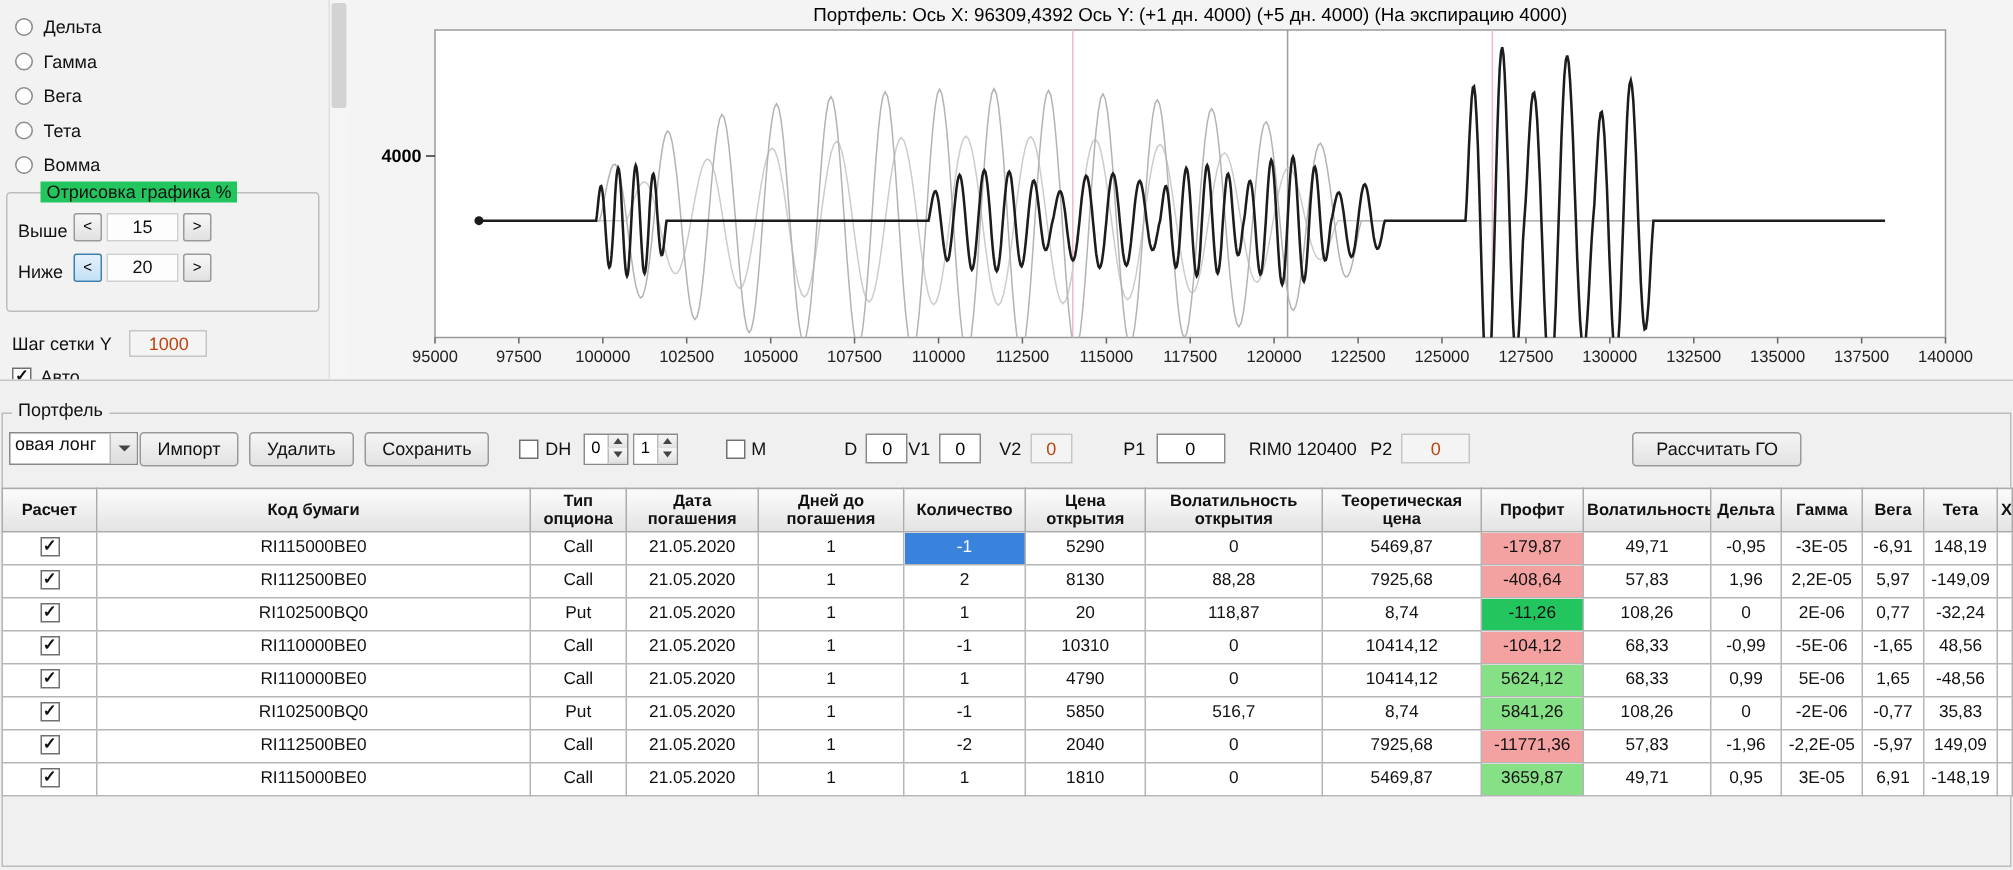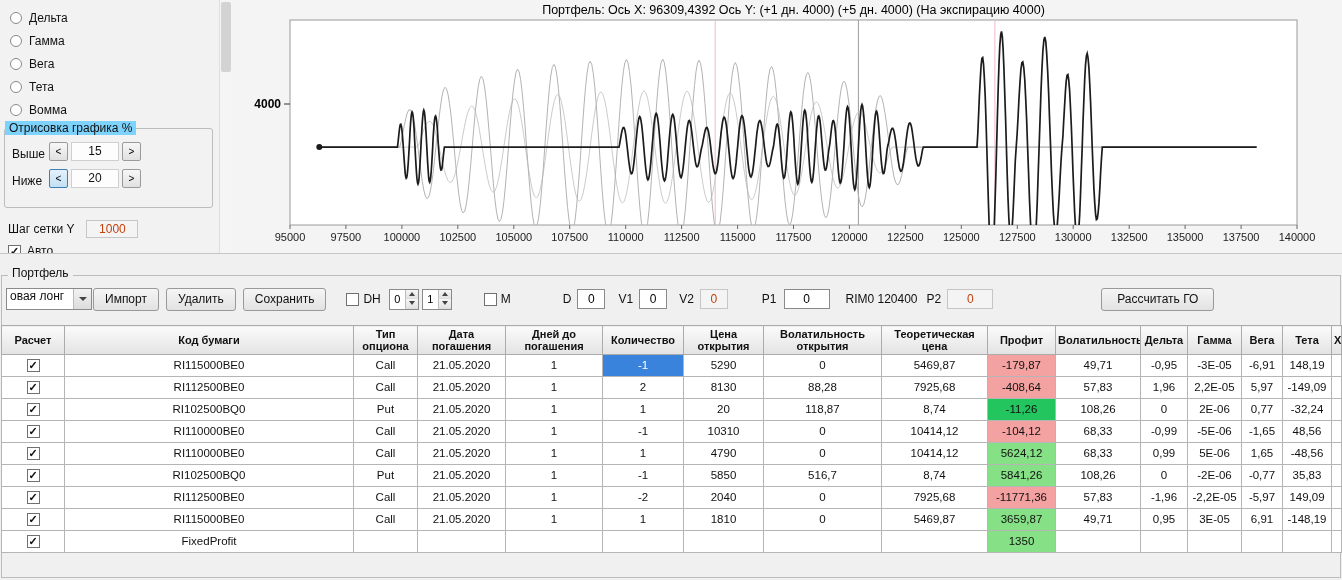--- a/index.html
+++ b/index.html
@@ -3,21 +3,21 @@
 <meta charset="utf-8">
 <style>
   html,body{margin:0;padding:0;background:#e8e8e8;font-family:"Liberation Sans",sans-serif;}
   .app{position:relative;width:1342px;height:580px;background:#f0f0f0;overflow:hidden;font-size:12px;color:#111;}
 
   
   .left-panel{position:absolute;left:0;top:0;width:233px;height:253px;background:#f2f2f2;overflow:hidden;}
   .radio-row{position:absolute;left:10px;display:flex;align-items:center;gap:7px;height:14px;}
   .radio{width:12px;height:12px;border:1px solid #8a8a8a;border-radius:50%;background:#fff;box-sizing:border-box;flex:0 0 auto;}
   .gboxd{position:absolute;left:4px;top:128px;width:207px;height:78px;border:1px solid #bdbdbd;border-radius:3px;}
-  .gbox-label{position:absolute;top:-8px;left:0;background:#7dd3fc;padding:0 4px;font-size:12px;}
+  .gbox-label{position:absolute;top:-8px;left:22px;background:#22c55e;padding:0 4px;font-size:12px;}
   .spin-row{position:absolute;left:7px;display:flex;align-items:flex-end;}
   .slabel{width:37px;font-size:12px;}
   .mini{width:19px;height:19px;border:1px solid #9a9a9a;background:linear-gradient(#f7f7f7,#e1e1e1);border-radius:2px;font-size:10px;line-height:1;display:flex;align-items:center;justify-content:center;padding:0;font-family:"Liberation Sans",sans-serif;}
   .mini.focus{border-color:#3c7fb1;background:linear-gradient(#e4f1fb,#c3e0f5);}
   .vbox{width:46px;height:17px;line-height:17px;border:1px solid #cfcfcf;background:#fdfdfd;text-align:center;font-size:12px;margin:0 3px;}
   .grid-step-row{position:absolute;left:8px;top:220px;display:flex;gap:12px;align-items:center;}
   .auto-row{position:absolute;left:8px;top:244px;display:flex;gap:6px;align-items:center;}
   .panel-scrollbar{position:absolute;right:0;top:0;width:13px;height:253px;background:#f5f5f5;border-left:1px solid #dedede;}
   .panel-thumb{position:absolute;left:1px;top:2px;width:10px;height:70px;background:#d3d3d3;border-radius:2px;}
 
@@ -201,21 +201,21 @@
         <span class="arr dn"></span>
       </span>
     </span>
 
     <span class="cb" style="margin-left:32px"></span>
     <span class="lbl" style="margin-left:4px">M</span>
 
     <span class="lbl" style="margin-left:52px">D</span>
     <input class="tb" style="margin-left: 6px; width: 28px;" value="0">
 
-    <span class="lbl" style="margin-left:13px">V1</span>
+    <span class="lbl" style="">V1</span>
     <input class="tb" style="margin-left: 6px; width: 28px;" value="0">
 
     <span class="lbl" style="margin-left:12px">V2</span>
     <input class="tb dis" style="margin-left: 6px; width: 28px;" value="0">
 
     <span class="lbl" style="margin-left:34px">P1</span>
     <input class="tb" style="margin-left: 7px; width: 46px;" value="0">
 
     <span class="lbl" style="margin-left:16px">RIM0 120400</span>
     <span class="lbl" style="margin-left:9px">P2</span>
@@ -401,34 +401,16 @@
           <td>0</td>
           <td>5469,87</td>
           <td style="background: rgb(134, 225, 134);">3659,87</td>
           <td>49,71</td>
           <td>0,95</td>
           <td>3E-05</td>
           <td>6,91</td>
           <td>-148,19</td>
           <td></td>
         </tr>
-        <tr>
-          <td><span class="cb checked"></span></td>
-          <td>FixedProfit</td>
-          <td></td>
-          <td></td>
-          <td></td>
-          <td></td>
-          <td></td>
-          <td></td>
-          <td></td>
-          <td style="background: rgb(134, 225, 134);">1350</td>
-          <td></td>
-          <td></td>
-          <td></td>
-          <td></td>
-          <td></td>
-          <td></td>
-        </tr>
       </tbody>
   </table>
 
 </div>
 
 </body></html>

